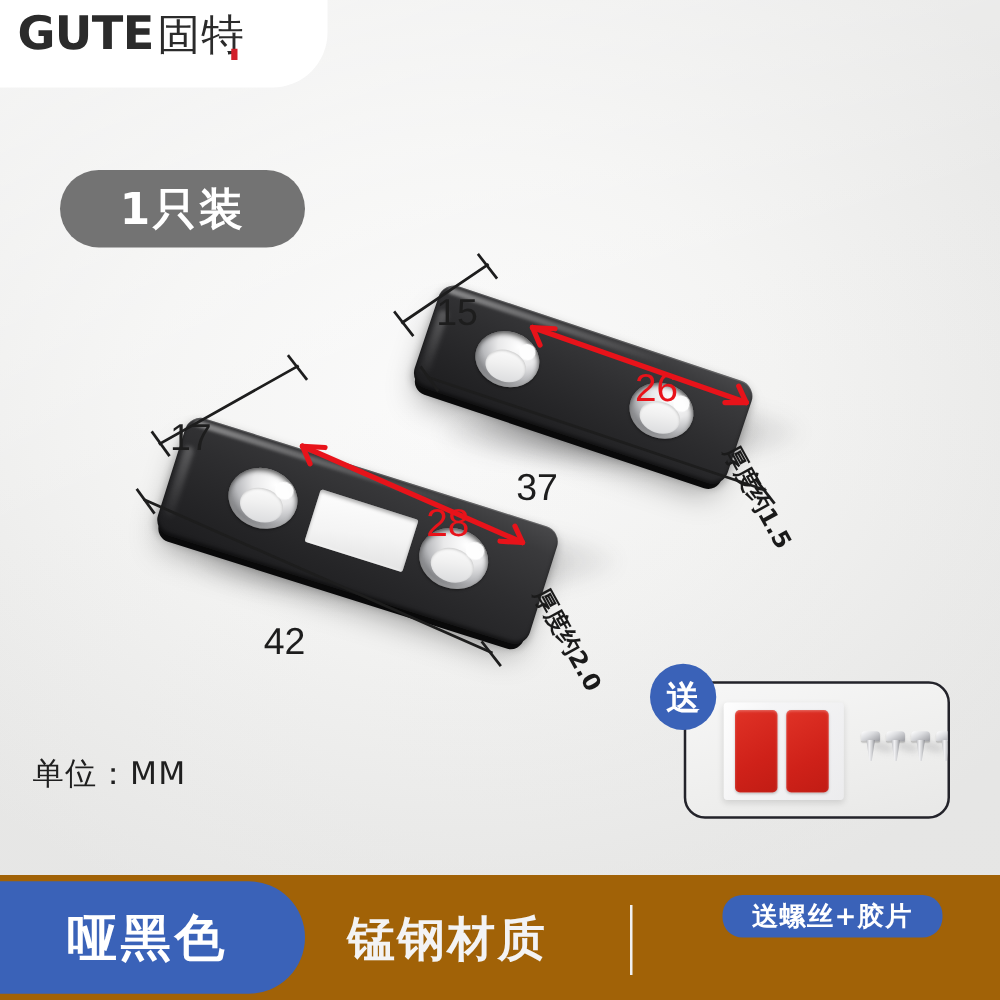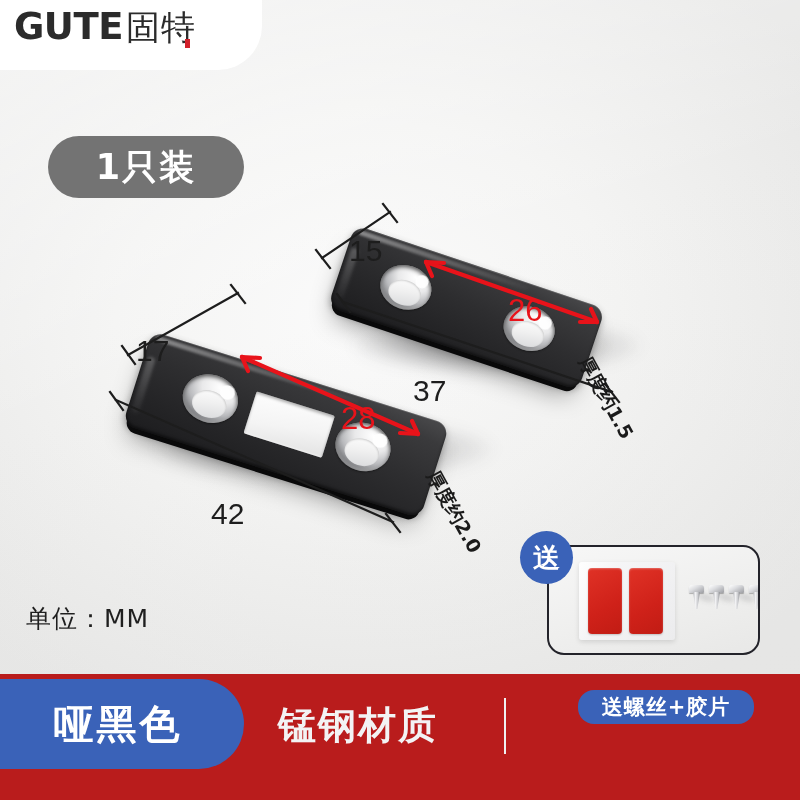--- a/index.html
+++ b/index.html
@@ -317,22 +317,22 @@
     font-family: "DejaVu Sans", sans-serif;
     z-index: 3;
   }
 
   
   .bottom-bar {
     position: absolute;
     left: 0;
     bottom: 0;
     width: 800px;
-    height: 126px;
-    background: #b91c1c;
+    height: 100px;
+    background: #a16207;
     display: flex;
     align-items: center;
   }
   .color-pill {
     position: absolute;
     left: -18px;
     top: 5px;
     width: 262px;
     height: 90px;
     background: #3a62b8;

